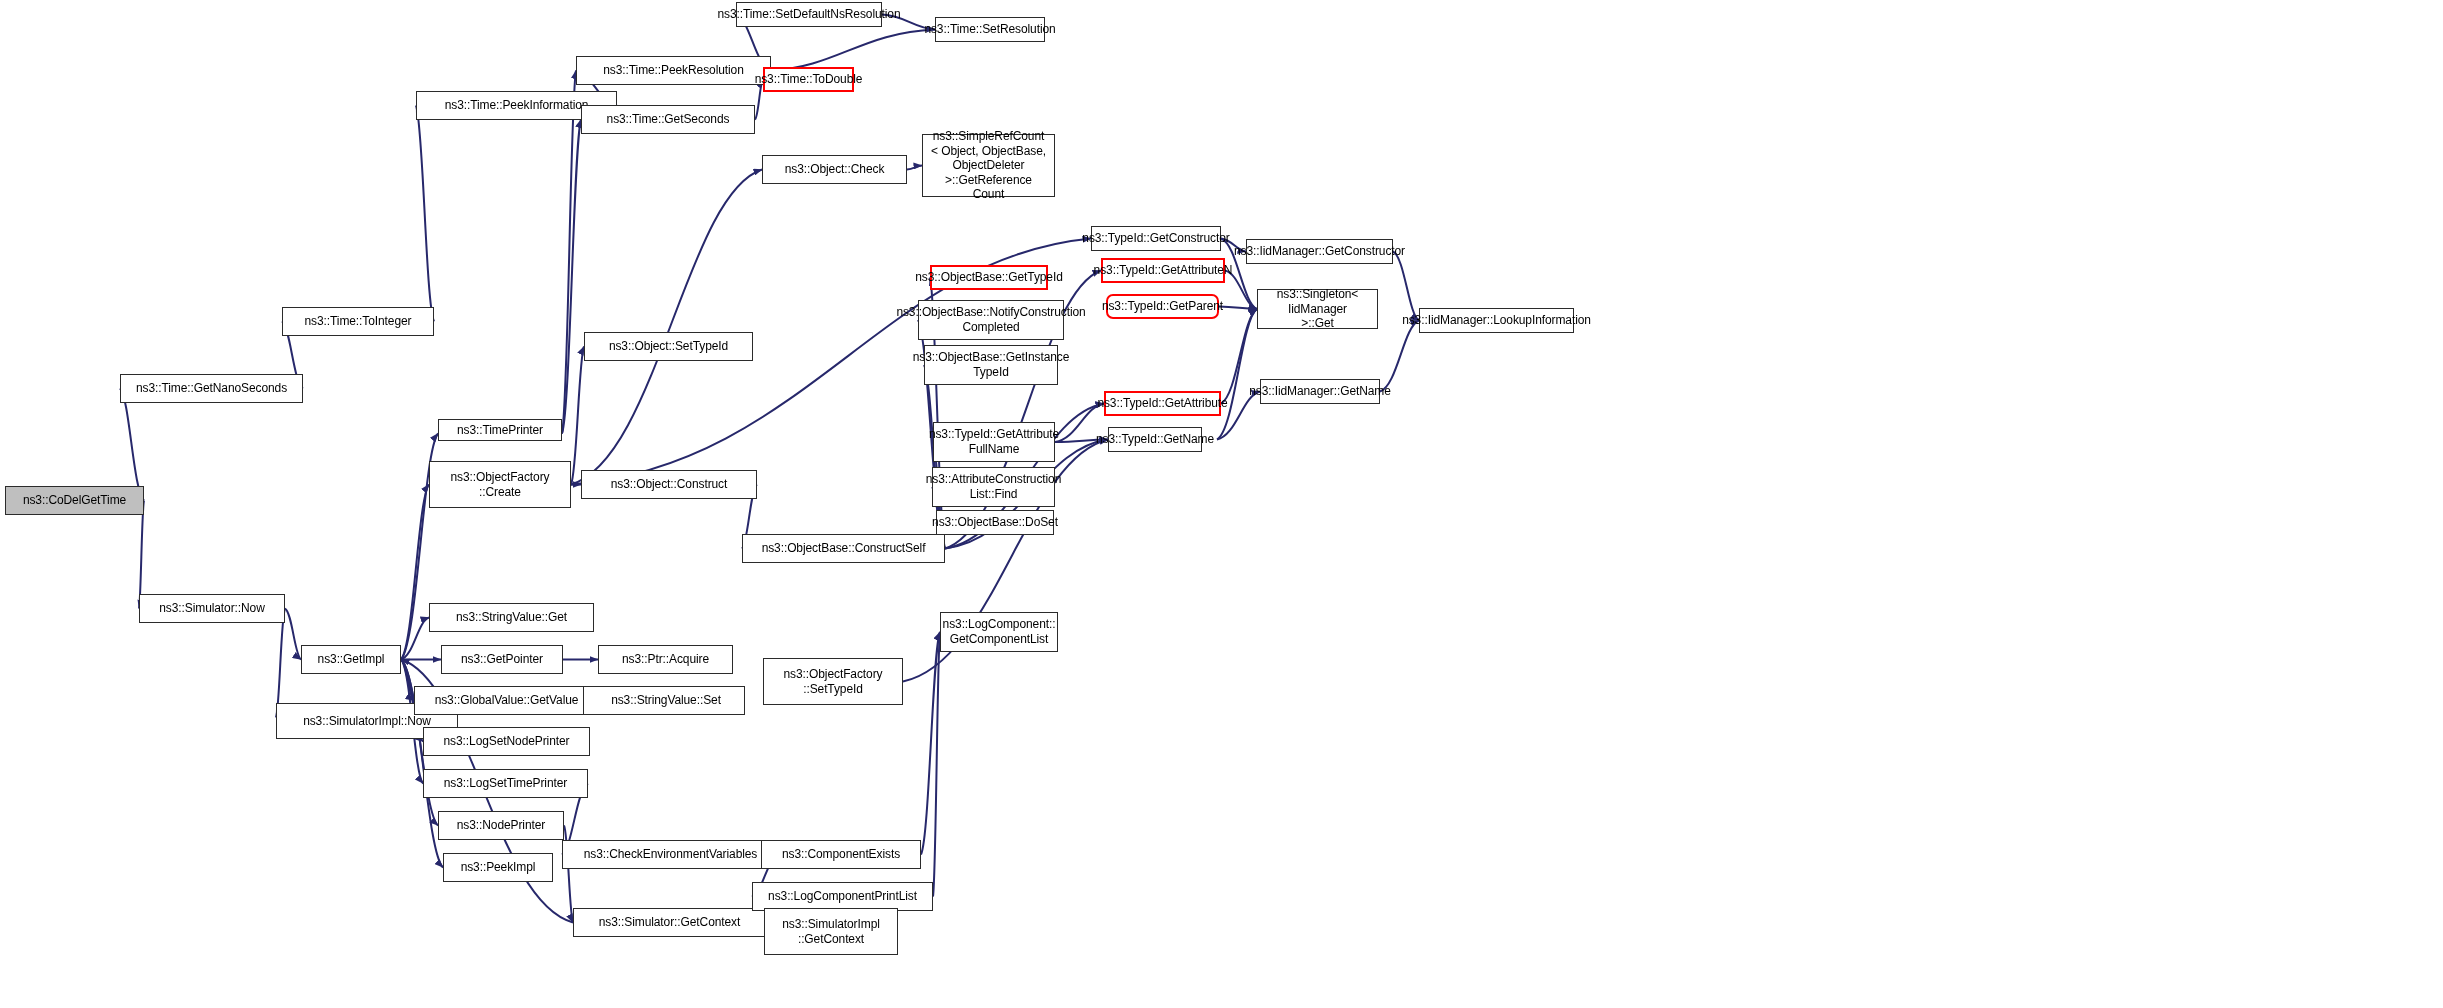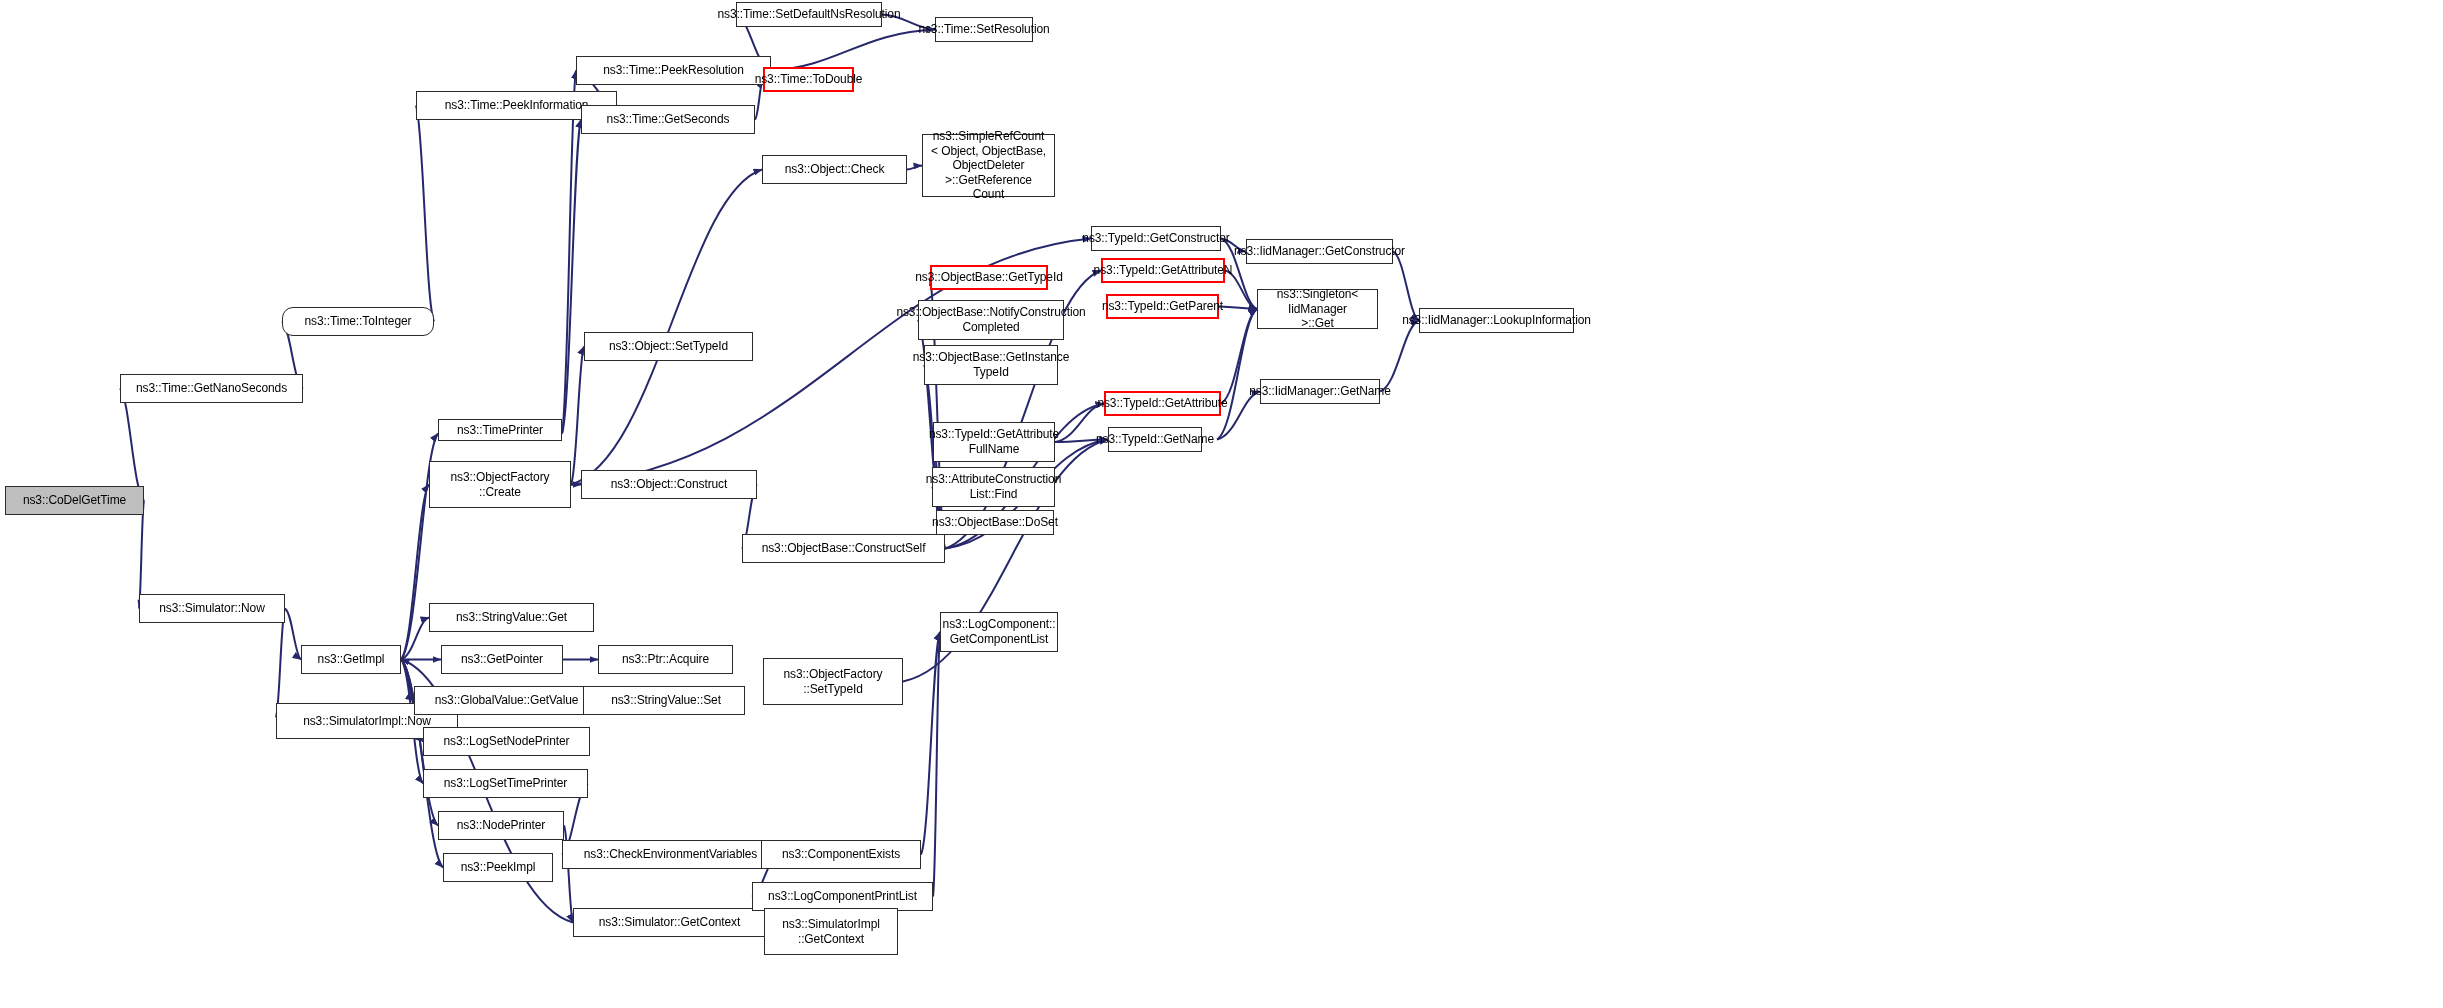--- a/index.html
+++ b/index.html
@@ -117,21 +117,21 @@
         <path d="M1217,439.5 C1235,429.06 1241,319.44 1257,309" marker-end="url(#ah)"></path>
         <path d="M1217,439.5 C1236.35,435.66 1242.8,395.34 1260,391.5" marker-end="url(#ah)"></path>
         <path d="M1393,251.5 C1404.7,257.02 1408.6,314.98 1419,320.5" marker-end="url(#ah)"></path>
         <path d="M1380,391.5 C1397.55,385.82 1403.4,326.18 1419,320.5" marker-end="url(#ah)"></path>
       </g>
   </svg>
   <div id="nodes">
       <div class="node root" style="left: 5px; top: 486px; width: 139px; height: 29px;">ns3::CoDelGetTime</div>
       <div class="node" style="left: 120px; top: 374px; width: 183px; height: 29px;">ns3::Time::GetNanoSeconds</div>
       <div class="node" style="left: 139px; top: 594px; width: 146px; height: 29px;">ns3::Simulator::Now</div>
-      <div class="node" style="left: 282px; top: 307px; width: 152px; height: 29px; border-radius: 11px;">ns3::Time::ToInteger</div>
+      <div class="node" style="left: 282px; top: 307px; width: 152px; height: 29px;">ns3::Time::ToInteger</div>
       <div class="node" style="left: 301px; top: 645px; width: 100px; height: 29px;">ns3::GetImpl</div>
       <div class="node" style="left: 276px; top: 703px; width: 182px; height: 36px;">ns3::SimulatorImpl::Now</div>
       <div class="node" style="left: 416px; top: 91px; width: 201px; height: 29px;">ns3::Time::PeekInformation</div>
       <div class="node" style="left: 438px; top: 419px; width: 124px; height: 22px;">ns3::TimePrinter</div>
       <div class="node" style="left: 429px; top: 461px; width: 142px; height: 47px;">ns3::ObjectFactory
 ::Create</div>
       <div class="node" style="left: 429px; top: 603px; width: 165px; height: 29px;">ns3::StringValue::Get</div>
       <div class="node" style="left: 441px; top: 645px; width: 122px; height: 29px;">ns3::GetPointer</div>
       <div class="node" style="left: 414px; top: 686px; width: 185px; height: 29px;">ns3::GlobalValue::GetValue</div>
       <div class="node" style="left: 423px; top: 727px; width: 167px; height: 29px;">ns3::LogSetNodePrinter</div>
@@ -164,26 +164,26 @@
 TypeId</div>
       <div class="node" style="left: 933px; top: 422px; width: 122px; height: 40px;">ns3::TypeId::GetAttribute
 FullName</div>
       <div class="node" style="left: 932px; top: 467px; width: 123px; height: 40px;">ns3::AttributeConstruction
 List::Find</div>
       <div class="node" style="left: 936px; top: 510px; width: 118px; height: 25px;">ns3::ObjectBase::DoSet</div>
       <div class="node" style="left: 940px; top: 612px; width: 118px; height: 40px;">ns3::LogComponent::
 GetComponentList</div>
       <div class="node" style="left: 1091px; top: 226px; width: 130px; height: 25px;">ns3::TypeId::GetConstructor</div>
       <div class="node redborder" style="left: 1101px; top: 258px; width: 124px; height: 25px;">ns3::TypeId::GetAttributeN</div>
-      <div class="node redborder" style="left: 1106px; top: 294px; width: 113px; height: 25px;">ns3::TypeId::GetParent</div>
+      <div class="node redborder" style="left: 1106px; top: 294px; width: 113px; height: 25px; border-radius: 7px;">ns3::TypeId::GetParent</div>
       <div class="node redborder" style="left: 1104px; top: 391px; width: 117px; height: 25px;">ns3::TypeId::GetAttribute</div>
       <div class="node" style="left: 1108px; top: 427px; width: 94px; height: 25px;">ns3::TypeId::GetName</div>
       <div class="node" style="left: 1246px; top: 239px; width: 147px; height: 25px;">ns3::IidManager::GetConstructor</div>
       <div class="node" style="left: 1257px; top: 289px; width: 121px; height: 40px;">ns3::Singleton&lt; IidManager
 &gt;::Get</div>
       <div class="node" style="left: 1260px; top: 379px; width: 120px; height: 25px;">ns3::IidManager::GetName</div>
       <div class="node" style="left: 1419px; top: 308px; width: 155px; height: 25px;">ns3::IidManager::LookupInformation</div>
       <div class="node" style="left: 736px; top: 2px; width: 146px; height: 25px;">ns3::Time::SetDefaultNsResolution</div>
-      <div class="node" style="left: 935px; top: 17px; width: 98px; height: 25px;">ns3::Time::SetResolution</div>
+      <div class="node" style="left: 935px; top: 17px; width: 110px; height: 25px;">ns3::Time::SetResolution</div>
       <div class="node redborder" style="left: 763px; top: 67px; width: 91px; height: 25px;">ns3::Time::ToDouble</div>
       <div class="node" style="left: 598px; top: 645px; width: 135px; height: 29px;">ns3::Ptr::Acquire</div>
     </div>
 </div>
 
 </body></html>

